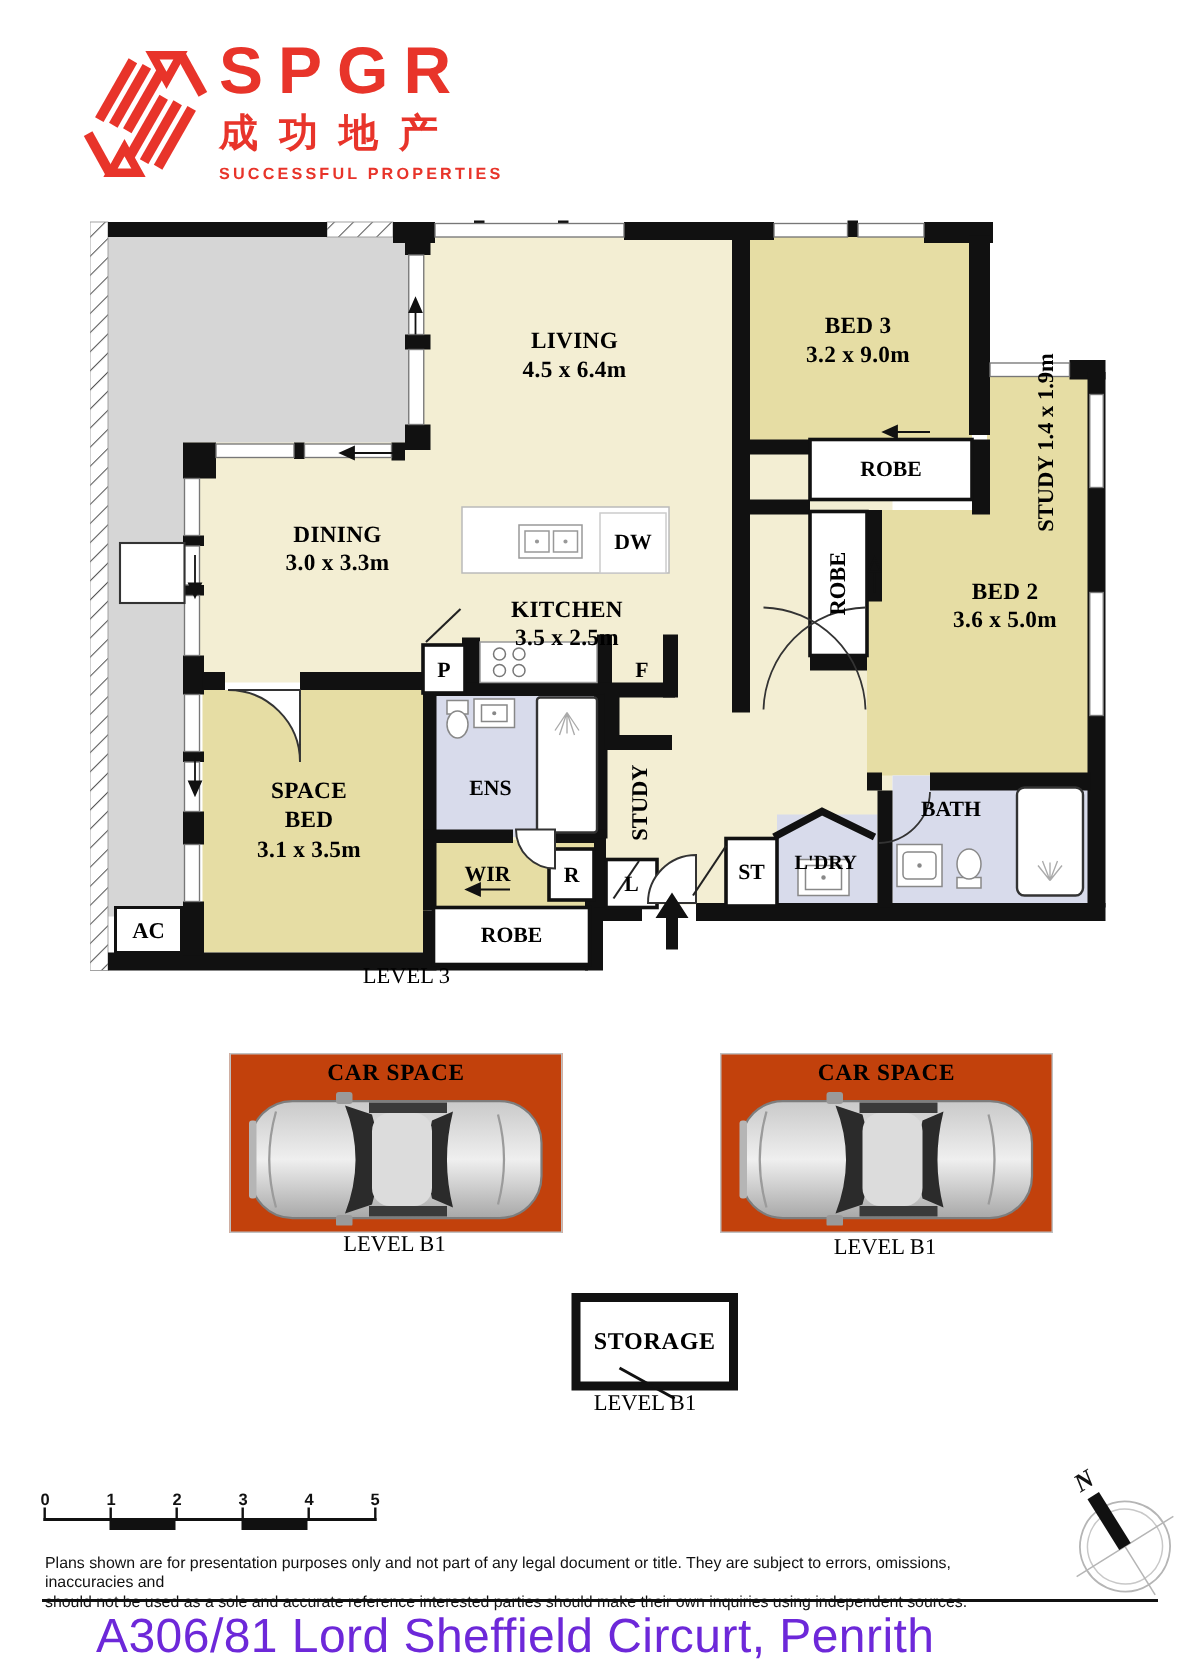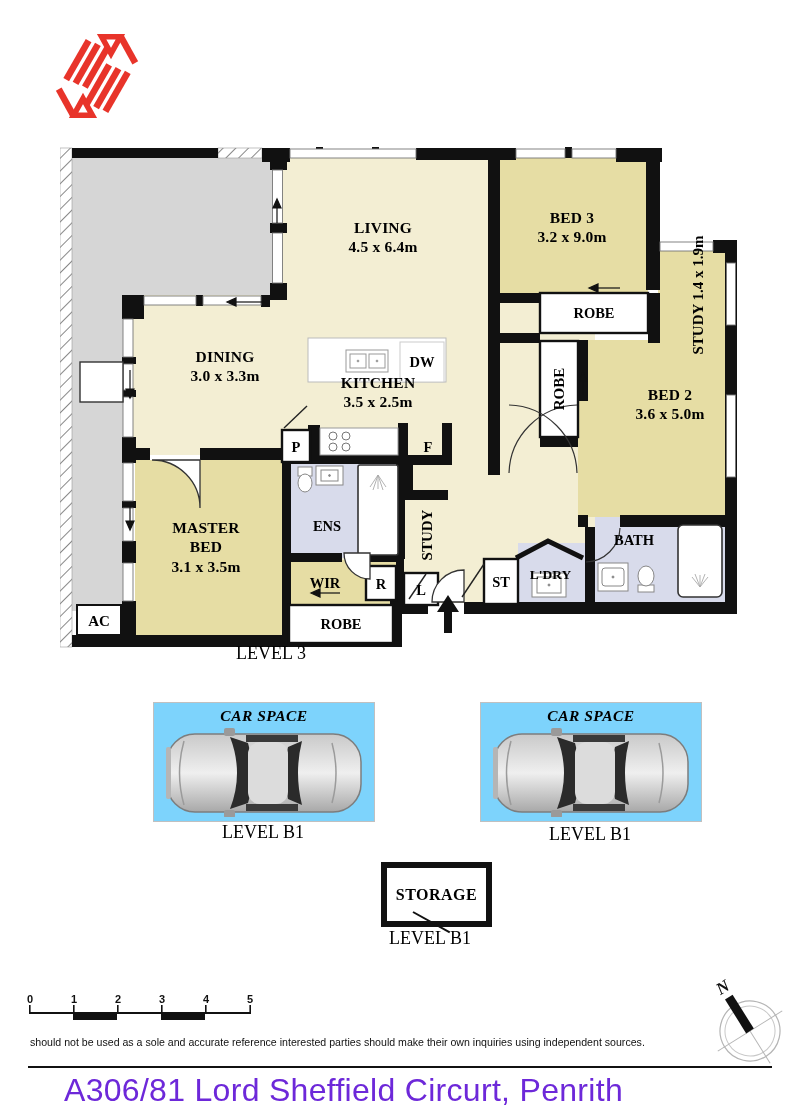--- a/index.html
+++ b/index.html
@@ -16,23 +16,23 @@
             letter-spacing:2.1px;color:#e8342a;margin-top:8px;}
   
   .plan{position:absolute;left:60px;top:145px;width:680px;height:520px;}
   .plan svg{position:absolute;left:0;top:0;}
   .rlabel{position:absolute;text-align:center;font-weight:bold;font-size:15.5px;
           line-height:1.25;letter-spacing:0.2px;}
   .rlabel span{display:block;}
   .slabel{position:absolute;font-weight:bold;font-size:14.5px;line-height:1;text-align:center;}
   .vlabel{position:absolute;font-weight:bold;font-size:15px;white-space:nowrap;
           transform:translate(-50%,-50%) rotate(-90deg);text-align:center;line-height:1.2;}
-  .lvl{position:absolute;font-size:18px;text-align:center;}
+  .lvl{position:absolute;font-size:15px;text-align:center;}
   
-  .carspace{position:absolute;width:220px;height:118px;background:#7dd3fc;border:1px solid #c0c0c0;font-style:italic;}
+  .carspace{position:absolute;width:220px;height:118px;background:#c2410c;border:1px solid #c0c0c0;}
   .carspace .cs-label{position:absolute;left:0;top:4px;width:100%;text-align:center;
                       font-weight:bold;font-size:15.5px;letter-spacing:0.5px;}
   .storage-box{position:absolute;left:381px;top:862px;width:99px;height:53px;
                border:6px solid #111;background:#fff;display:flex;align-items:center;justify-content:center;}
   .storage-box span{font-weight:bold;font-size:16px;letter-spacing:0.5px;}
   .storage-gap{position:absolute;left:412px;top:908px;width:38px;height:9px;background:#fff;}
   .storage-door{position:absolute;left:413px;top:911px;width:42px;height:2px;background:#111;
                 transform:rotate(29deg);transform-origin:left center;}
   
   .disclaimer{position:absolute;left:30px;top:1036px;width:640px;
@@ -58,20 +58,25 @@
         <path d="M58,38 L34,80"></path>
         <path d="M70,7 L86,36"></path>
         <path d="M20,93 L4,64"></path>
       </g>
       <g fill="none" stroke="#e8342a" stroke-width="6">
         <path d="M50,8 L70,8 L60,26 Z"></path>
         <path d="M40,92 L20,92 L30,74 Z"></path>
       </g>
     </svg>
   </div>
+  <div class="logo-text">
+    <div class="logo-name">SPGR</div>
+    <div class="logo-cn">成功地产</div>
+    <div class="logo-tag">SUCCESSFUL PROPERTIES</div>
+  </div>
 
   <div class="plan">
     <svg width="680" height="520" viewBox="0 0 680 520">
       <defs>
         <pattern id="hatch" width="9" height="9" patternUnits="userSpaceOnUse" patternTransform="rotate(45)">
           <rect width="9" height="9" fill="#ffffff"></rect>
           <line x1="0" y1="0" x2="0" y2="9" stroke="#555" stroke-width="1.4"></line>
         </pattern>
       </defs>
 
@@ -292,26 +297,26 @@
       <span>STUDY</span> <span>1.4 x 1.9m</span>
     </div>
     <div class="rlabel" style="left:530px;top:240px;width:160px;">
       <span>BED 2</span>
         <span>3.6 x 5.0m</span>
     </div>
     <div class="rlabel" style="left:73px;top:202px;width:160px;margin-left:12px;">
       <span>DINING</span>
         <span>3.0 x 3.3m</span>
     </div>
-    <div class="rlabel" style="left:238px;top:228px;width:160px;">
+    <div class="rlabel" style="left:238px;top:252px;width:160px;">
       <span>KITCHEN</span>
         <span>3.5 x 2.5m</span>
     </div>
     <div class="rlabel" style="left:104px;top:373px;width:84px;">
-      <span>MASTER BED</span>
+      <span>SPACE BED</span>
         <span>3.1 x 3.5m</span>
     </div>
 
     <div class="slabel" style="left:247px;top:374px;width:40px;">ENS</div>
     <div class="slabel" style="left:245px;top:431px;width:40px;">WIR</div>
     <div class="slabel" style="left:549px;top:388px;width:50px;">BATH</div>
     <div class="slabel" style="left:463px;top:423px;width:55px;font-size:13.5px;">L'DRY</div>
     <div class="vlabel" style="left:367px;top:390px;">STUDY</div>
     <div class="slabel" style="left:504px;top:161px;width:60px;">ROBE</div>
     <div class="vlabel" style="left:499px;top:244px;">ROBE</div>
@@ -400,18 +405,19 @@
       <circle r="30" fill="none" stroke="#b5b5b5" stroke-width="1.2"></circle>
       <circle r="25" fill="none" stroke="#c8c8c8" stroke-width="1"></circle>
       <line x1="0" y1="-38" x2="0" y2="38" stroke="#b5b5b5" stroke-width="1"></line>
       <line x1="-38" y1="0" x2="38" y2="0" stroke="#b5b5b5" stroke-width="1"></line>
       <rect x="-4.5" y="-40" width="9" height="40" fill="#111"></rect>
       <text x="0" y="-46" text-anchor="middle" font-family="Liberation Serif, serif" font-style="italic" font-weight="bold" font-size="17" fill="#111">N</text>
     </g>
   </svg>
 
   <div class="disclaimer">
+    <div>Plans shown are for presentation purposes only and not part of any legal document or title. They are subject to errors, omissions, inaccuracies and</div>
     <div>should not be used as a sole and accurate reference interested parties should make their own inquiries using independent sources.</div>
   </div>
   <div class="divider"></div>
   <div class="address">A306/81 Lord Sheffield Circurt, Penrith</div>
 
 </div>
 
 </body></html>

